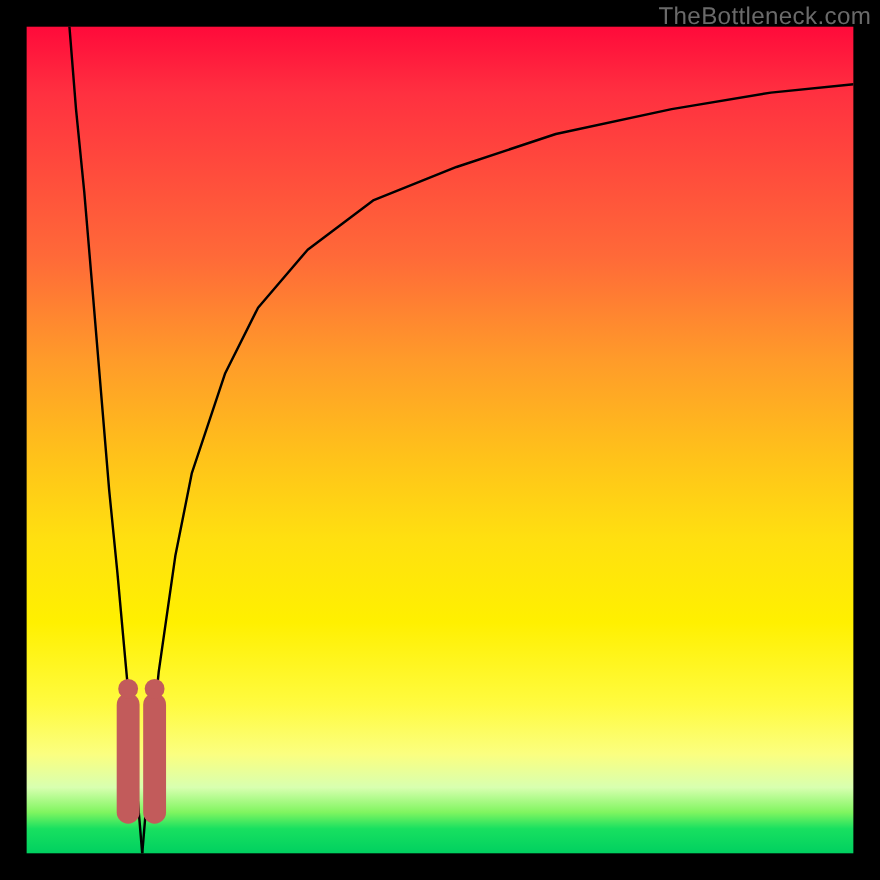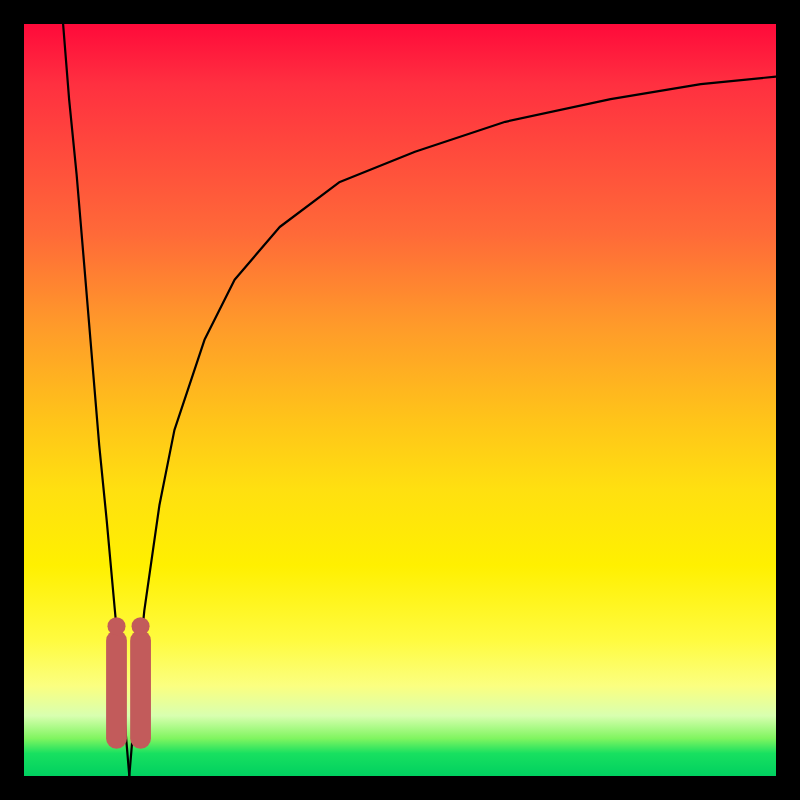--- a/index.html
+++ b/index.html
@@ -79,13 +79,14 @@
 
     <path d="M39.1 0.0 L45.1 75.2 L52.6 150.4 L60.2 240.6 L67.7 330.9 L75.2 421.1 L82.7 496.3 L90.2 579.0 L97.8 661.8 L105.3 752.0" fill="none" stroke="#000" stroke-width="2.2" stroke-linecap="round" stroke-linejoin="round"></path>
         <path d="M105.3 752.0 L112.8 661.8 L120.3 586.6 L135.4 481.3 L150.4 406.1 L180.5 315.8 L210.6 255.7 L255.7 203.0 L315.8 157.9 L391.0 127.8 L481.3 97.8 L586.6 75.2 L676.8 60.2 L752.0 52.6" fill="none" stroke="#000" stroke-width="2.2" stroke-linecap="round" stroke-linejoin="round"></path>
         <line x1="92.49600000000001" x2="92.49600000000001" y1="616.64" y2="714.4" stroke="#c25b5b" stroke-width="20.8" stroke-linecap="round"></line>
         <circle cx="92.49600000000001" cy="602.2016" r="9.024000000000001" fill="#c25b5b"></circle>
         <line x1="116.56" x2="116.56" y1="616.64" y2="714.4" stroke="#c25b5b" stroke-width="20.8" stroke-linecap="round"></line>
         <circle cx="116.56" cy="602.2016" r="9.024000000000001" fill="#c25b5b"></circle>
       </svg>
   </div>
 
+  <div class="watermark">TheBottleneck.com</div>
 </div>
 
 </body></html>

